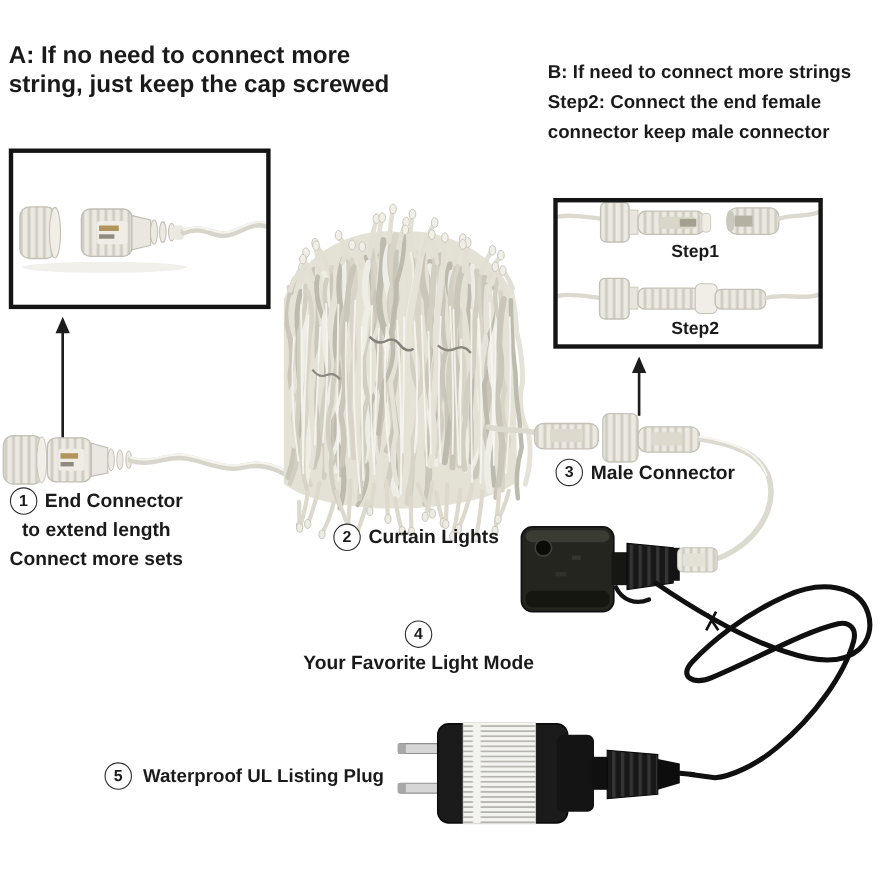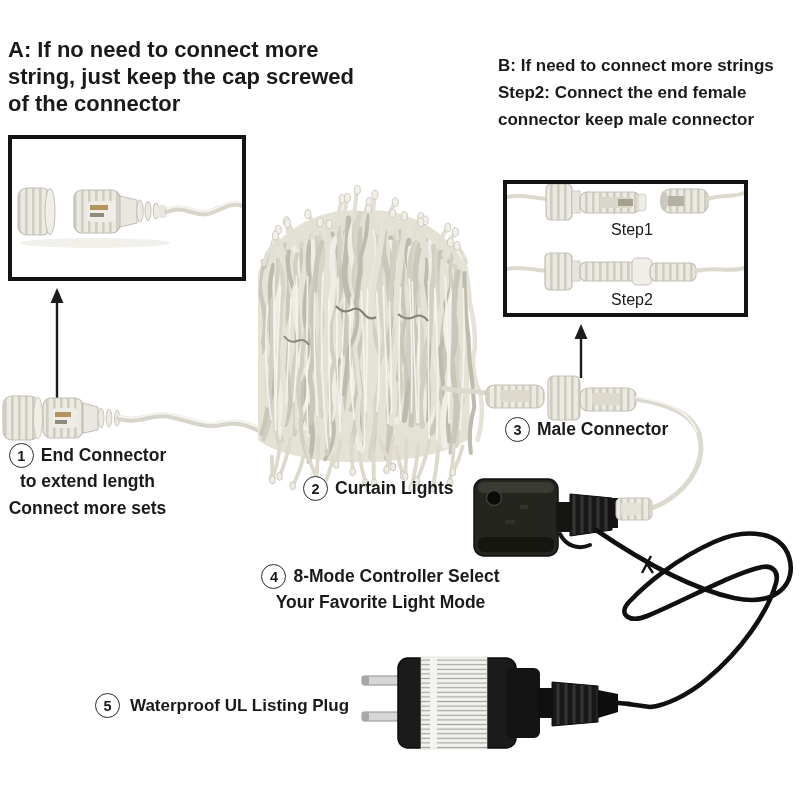--- a/index.html
+++ b/index.html
@@ -4,21 +4,21 @@
 <style>
   html,body{margin:0;padding:0;}
   body{
     width:800px;height:800px;position:relative;overflow:hidden;
     background:#ffffff;color:#1a1a1a;
     font-family:"Liberation Sans", sans-serif;
   }
   .abs{position:absolute;}
   .annot{font-weight:700;font-size:22px;line-height:27px;white-space:nowrap;}
   .box{position:absolute;border:4px solid #141414;background:transparent;z-index:2;}
-  .steplabel{position:absolute;font-weight:400;font-size:16px;text-align:center;z-index:3;white-space:nowrap;}
+  .steplabel{position:absolute;font-weight:700;font-size:16px;text-align:center;z-index:3;white-space:nowrap;}
   .callout{position:absolute;z-index:3;font-weight:700;font-size:17.5px;}
   .callout .row{display:flex;align-items:center;gap:7px;justify-content:center;white-space:nowrap;}
   .num{
     width:23px;height:23px;border:1.7px solid #2b2b2b;border-radius:50%;
     display:flex;align-items:center;justify-content:center;
     font-size:14.5px;font-weight:700;background:#fff;flex:0 0 auto;
   }
   .subline{text-align:center;line-height:27px;white-space:nowrap;}
   #art{position:absolute;left:0;top:0;z-index:1;}
   .txt{z-index:3;}
@@ -339,21 +339,20 @@
     <path d="M618,703 L630,704" stroke="#101010" stroke-width="4.6" stroke-linecap="round"></path>
   </g>
 </svg>
 
 <div class="box" style="left:8px;top:135px;width:230px;height:138px;"></div>
 <div class="box" style="left:503px;top:180px;width:237px;height:129px;"></div>
 
 <div class="abs annot txt" style="left:8px;top:36px;">
   <div>A: If no need to connect more</div>
   <div>string, just keep the cap screwed</div>
-  <div>of the connector</div>
 </div>
 
 <div class="abs annot txt" style="left:498px;top:52px;font-size:17px;">
   <div>B: If need to connect more strings</div>
   <div>Step2: Connect the end female</div>
   <div>connector keep male connector</div>
 </div>
 
 <div class="steplabel" style="left:597px;top:221px;width:70px;">Step1</div>
 <div class="steplabel" style="left:597px;top:291px;width:70px;">Step2</div>
@@ -377,21 +376,20 @@
 <div class="callout" style="left:505px;top:417px;">
   <div class="row">
     <span class="num">3</span>
     <span>Male Connector</span>
   </div>
 </div>
 
 <div class="callout" style="left:258px;top:564px;width:245px;">
   <div class="row">
     <span class="num">4</span>
-    <span>8-Mode Controller Select</span>
   </div>
   <div class="subline">Your Favorite Light Mode</div>
 </div>
 
 <div class="callout" style="left:95px;top:693px;font-size:17px;">
   <div class="row" style="gap:10px;">
     <span class="num">5</span>
     <span>Waterproof UL Listing Plug</span>
   </div>
 </div>

